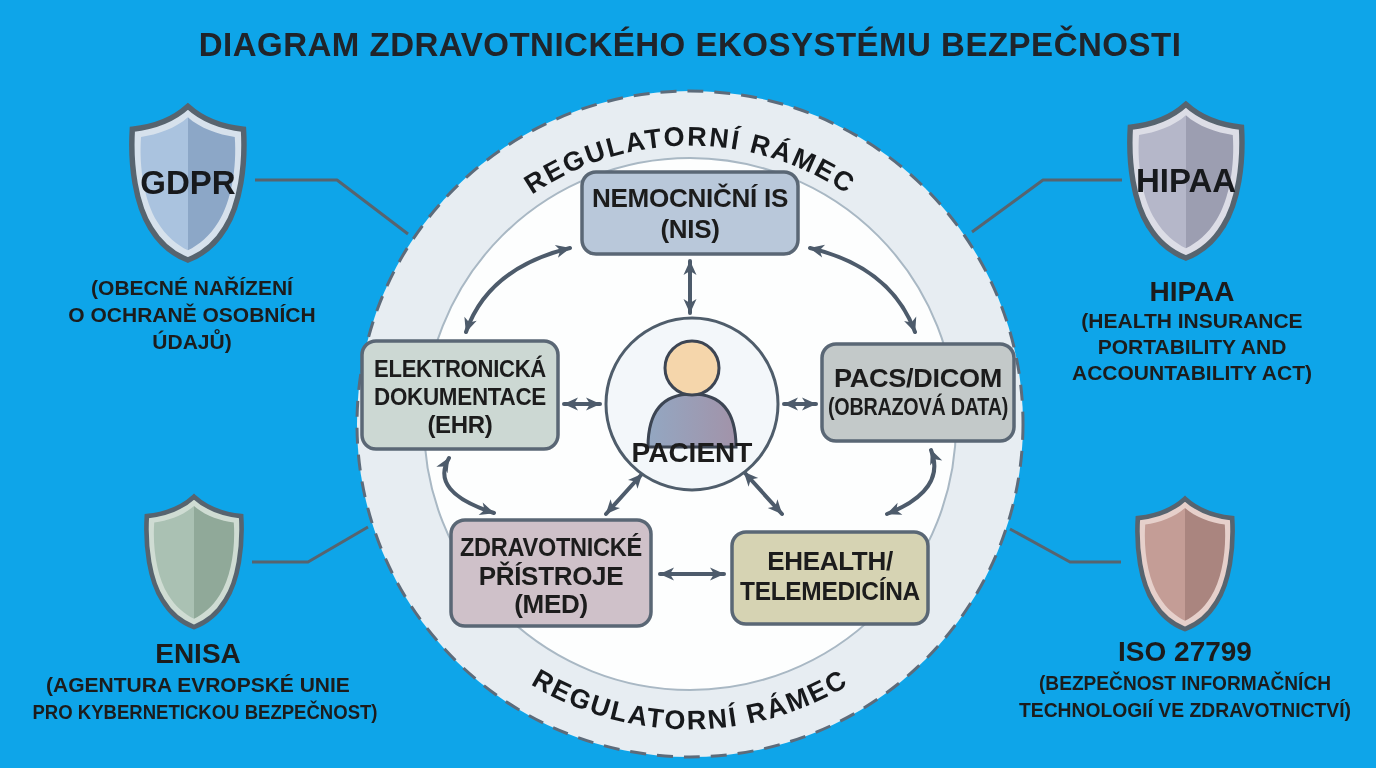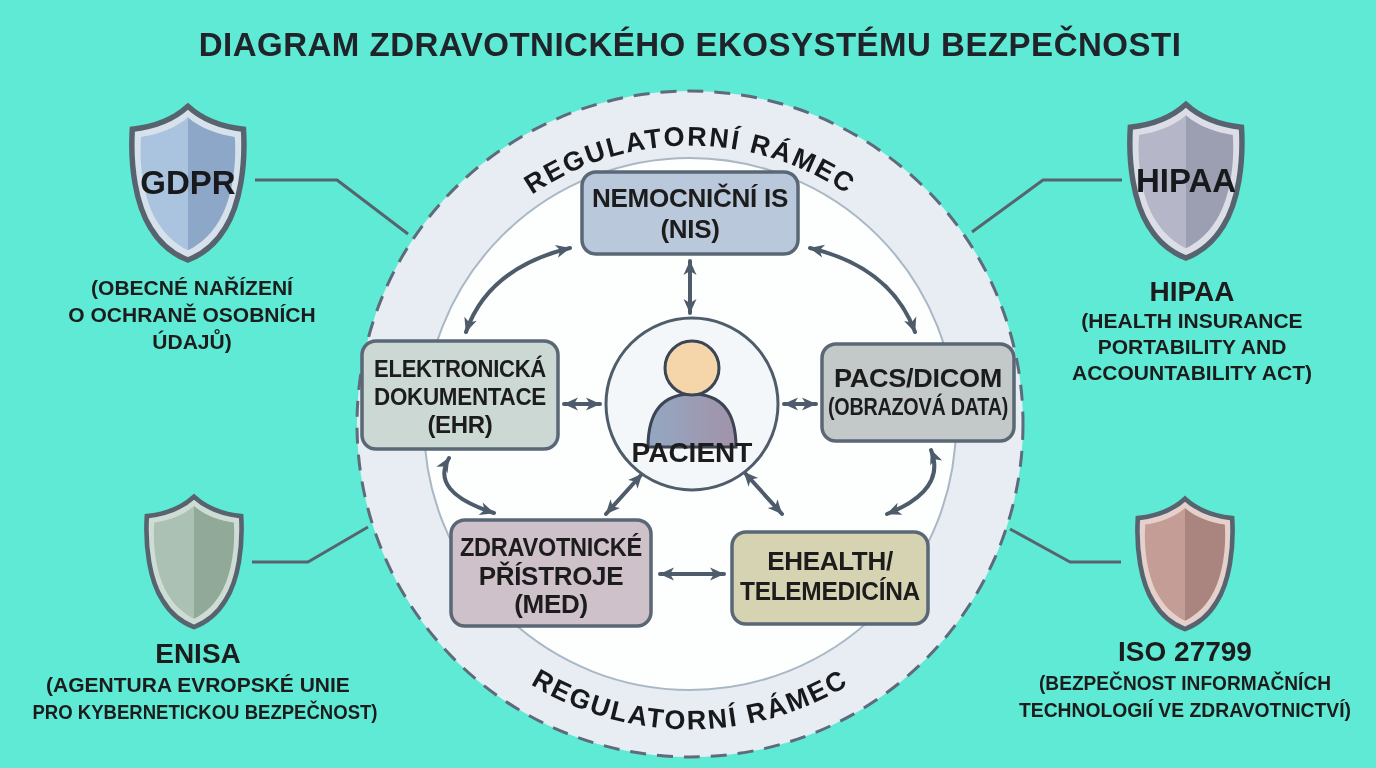--- a/index.html
+++ b/index.html
@@ -1,16 +1,16 @@
 <!DOCTYPE html>
 <html><head>
 <meta charset="utf-8">
 <style>
   html,body{margin:0;padding:0;background:#ffffff;}
-  .stage{position:relative;width:1376px;height:768px;background:#5eead4;overflow:hidden;
+  .stage{position:relative;width:1376px;height:768px;background:#0ea5e9;overflow:hidden;
          font-family:"Liberation Sans", sans-serif;}
   svg text{font-family:"Liberation Sans", sans-serif;font-weight:bold;fill:#1c1c1c;}
   .title-text{font-size:33px;letter-spacing:.5px;fill:#20242a;}
   .ring-text{font-size:27px;letter-spacing:2px;fill:#17191c;}
   .box-rect{stroke:#5a6775;stroke-width:3.5;}
   .box-line{font-size:26px;letter-spacing:-0.3px;}
   .box-line-sm{font-size:24px;letter-spacing:-0.3px;}
   .center-label{font-size:28px;}
   .shield-label{font-size:33px;fill:#17191c;}
   .caption-name{font-size:28px;}

